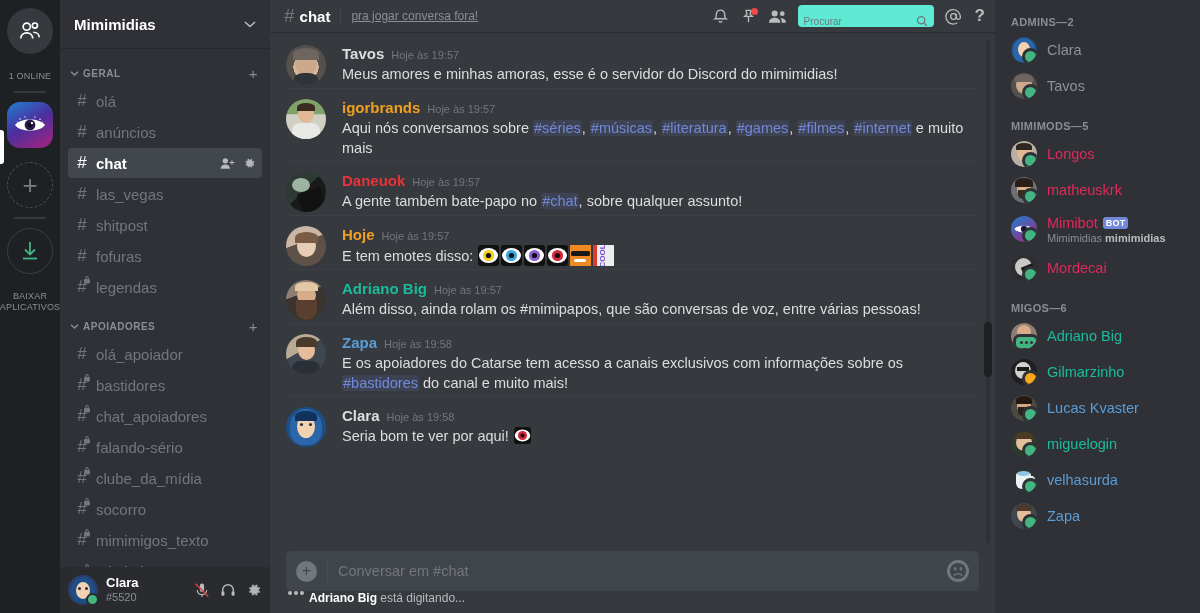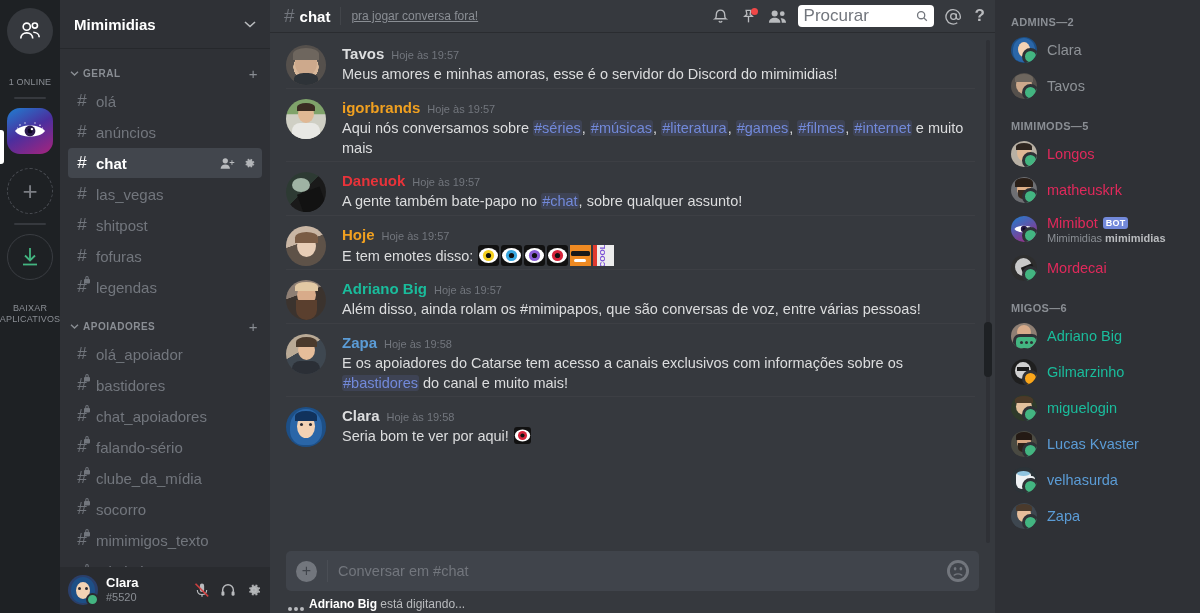--- a/index.html
+++ b/index.html
@@ -22,21 +22,21 @@
     border-radius: 0 3px 3px 0;
   }
   .rail-icon {
     width: 46px; height: 46px; border-radius: 50%;
     background: #36393e; display: flex; align-items: center;
     justify-content: center; color: #fff; cursor: pointer;
     position: relative;
   }
   .rail-label {
     font-size: 9px; color: #8a8e94; letter-spacing: .2px;
-    margin-top: 23px; text-align: center; line-height: 11px;
+    margin-top: 17px; text-align: center; line-height: 11px;
     text-transform: uppercase;
   }
   .rail-sep { width: 32px; height: 2px; background: #36393e; margin: 9px 0 9px 0; border-radius: 1px; }
   .rail-add {
     width: 46px; height: 46px; border-radius: 50%;
     border: 1px dashed #4a4d53; color: #7a7d83;
     display: flex; align-items: center; justify-content: center;
     font-size: 26px; font-weight: 300; line-height: 1; cursor: pointer;
   }
   .rail-dl {
@@ -102,22 +102,22 @@
   .chan-header {
     height: 32px; flex: 0 0 32px; display: flex; align-items: center;
     padding: 0 8px 0 14px; box-shadow: 0 1px 0 rgba(0,0,0,.22); position: relative; z-index: 3;
   }
   .ch-hash { color: #72767d; font-size: 19px; margin-right: 5px; }
   .ch-title { color: #fff; font-weight: bold; font-size: 15px; }
   .ch-div { width: 1px; height: 18px; background: #42454a; margin: 0 10px; }
   .ch-topic { color: #8a8e94; font-size: 12px; flex: 1 1 auto; white-space: nowrap; overflow: hidden; text-decoration: underline; }
   .ch-tools { display: flex; align-items: center; gap: 11px; color: #b9bbbe; }
   .search-box {
-    width: 136px; height: 22px; background: #ffffff; border-radius: 4px;
-    display: flex; align-items: center; padding: 0 6px; color: #72767d; font-size: 17px;
+    width: 136px; height: 22px; background: #5eead4; border-radius: 4px;
+    display: flex; align-items: flex-end; padding: 0 6px; color: #72767d; font-size: 10px;
   }
   .search-box .ph { flex: 1 1 auto; }
 
   .chat-body { flex: 1 1 auto; display: flex; min-height: 0; }
   .messages {
     flex: 1 1 auto; position: relative; overflow: hidden; min-width: 0;
     padding-top: 2px;
   }
   .msg { display: flex; padding: 11px 20px 3px 16px; position: relative; }
   .msg::before {
@@ -148,21 +148,21 @@
     width: 21px; height: 21px; border-radius: 50%; background: #72767d; color: #40444b;
     display: flex; align-items: center; justify-content: center; font-size: 16px;
     line-height: 1; font-weight: 500; flex: 0 0 21px; cursor: pointer;
   }
   .comp-sep { width: 1px; height: 22px; background: #4a4e55; margin: 0 10px; }
   .comp-input { flex: 1 1 auto; font-size: 14.5px; color: #72767d; }
   .comp-emoji {
     width: 22px; height: 22px; border-radius: 50%; background: #72767d;
     display:flex;align-items:center;justify-content:center; cursor: pointer;
   }
-  .typing { height: 20px; display: flex; align-items: flex-end; gap: 5px; padding-left: 2px; font-size: 12px; color: #b9bbbe; }
+  .typing { height: 20px; display: flex; align-items: flex-start; gap: 5px; padding-left: 2px; font-size: 12px; color: #b9bbbe; }
   .typing .dots { display: flex; gap: 2px; }
   .typing .dots i { width: 4px; height: 4px; border-radius: 50%; background: #b9bbbe; display: block; }
   .typing b { color: #fff; font-weight: 700; }
 
   
   .members {
     width: 205px; flex: 0 0 205px; background: #2f3136; height: 613px;
     overflow: hidden; padding-top: 8px;
   }
   .mgroup {
@@ -773,43 +773,43 @@
         <div style="position:absolute;left:4px;top:3px;width:16px;height:17px;border-radius:50%;background:#d0d0d0;"></div>
         <div style="position:absolute;left:6px;top:8px;width:12px;height:4px;background:#1a1a1a;"></div>
         <span class="status st-idle"></span>
       </div>
       <div class="m-text">
           <div class="m-name" style="color:#1abc9c">Gilmarzinho</div>
         </div>
     </div>
 
     <div class="member">
-      <div class="m-av" style="background:#2e3a2a;overflow:hidden;position:relative;">
-        <div style="position:absolute;left:5px;top:3px;width:16px;height:17px;border-radius:50%;background:#e2c09c;"></div>
-        <div style="position:absolute;left:4px;top:1px;width:18px;height:7px;border-radius:50% 50% 0 0;background:#4b3a28;"></div>
-        <span class="status st-online"></span>
-      </div>
-      <div class="m-text">
-          <div class="m-name" style="color:#1abc9c">miguelogin</div>
-        </div>
-    </div>
-
-    <div class="member">
       <div class="m-av" style="background:#4a4a42;overflow:hidden;position:relative;">
         <div style="position:absolute;left:6px;top:3px;width:14px;height:16px;border-radius:50%;background:#d8a882;"></div>
         <div style="position:absolute;left:5px;top:1px;width:16px;height:8px;border-radius:50% 50% 0 0;background:#241a14;"></div>
         <div style="position:absolute;left:7px;top:12px;width:12px;height:9px;border-radius:0 0 45% 45%;background:#2e221a;"></div>
         <span class="status st-online"></span>
       </div>
       <div class="m-text">
           <div class="m-name" style="color:#5b9cd6">Lucas Kvaster</div>
         </div>
     </div>
 
     <div class="member">
+      <div class="m-av" style="background:#2e3a2a;overflow:hidden;position:relative;">
+        <div style="position:absolute;left:5px;top:3px;width:16px;height:17px;border-radius:50%;background:#e2c09c;"></div>
+        <div style="position:absolute;left:4px;top:1px;width:18px;height:7px;border-radius:50% 50% 0 0;background:#4b3a28;"></div>
+        <span class="status st-online"></span>
+      </div>
+      <div class="m-text">
+          <div class="m-name" style="color:#1abc9c">miguelogin</div>
+        </div>
+    </div>
+
+    <div class="member">
       <div class="m-av" style="background:#2b3338;overflow:hidden;position:relative;">
         <div style="position:absolute;left:5px;top:6px;width:15px;height:16px;border-radius:2px 2px 6px 6px;background:#eef2f4;"></div>
         <div style="position:absolute;left:17px;top:9px;width:7px;height:7px;border:2px solid #eef2f4;border-radius:50%;background:transparent;"></div>
         <div style="position:absolute;left:6px;top:4px;width:13px;height:5px;border-radius:50%;background:#8fc4e0;"></div>
         <span class="status st-online"></span>
       </div>
       <div class="m-text">
           <div class="m-name" style="color:#5b9cd6">velhasurda</div>
         </div>
     </div>

